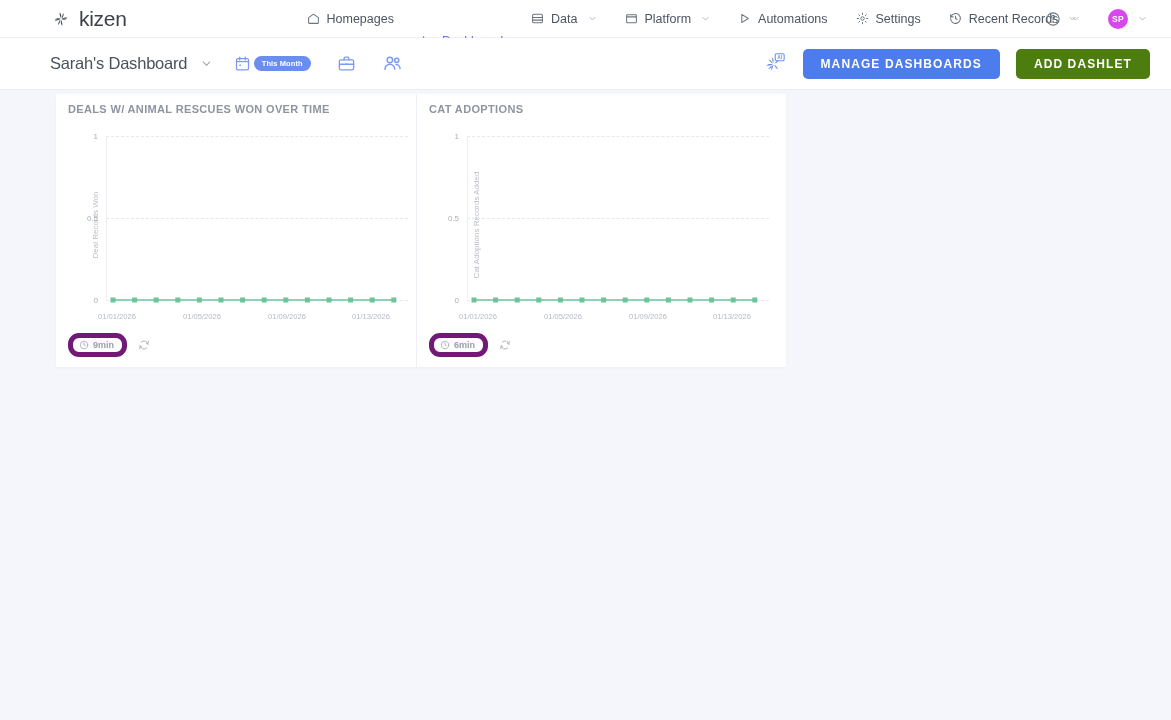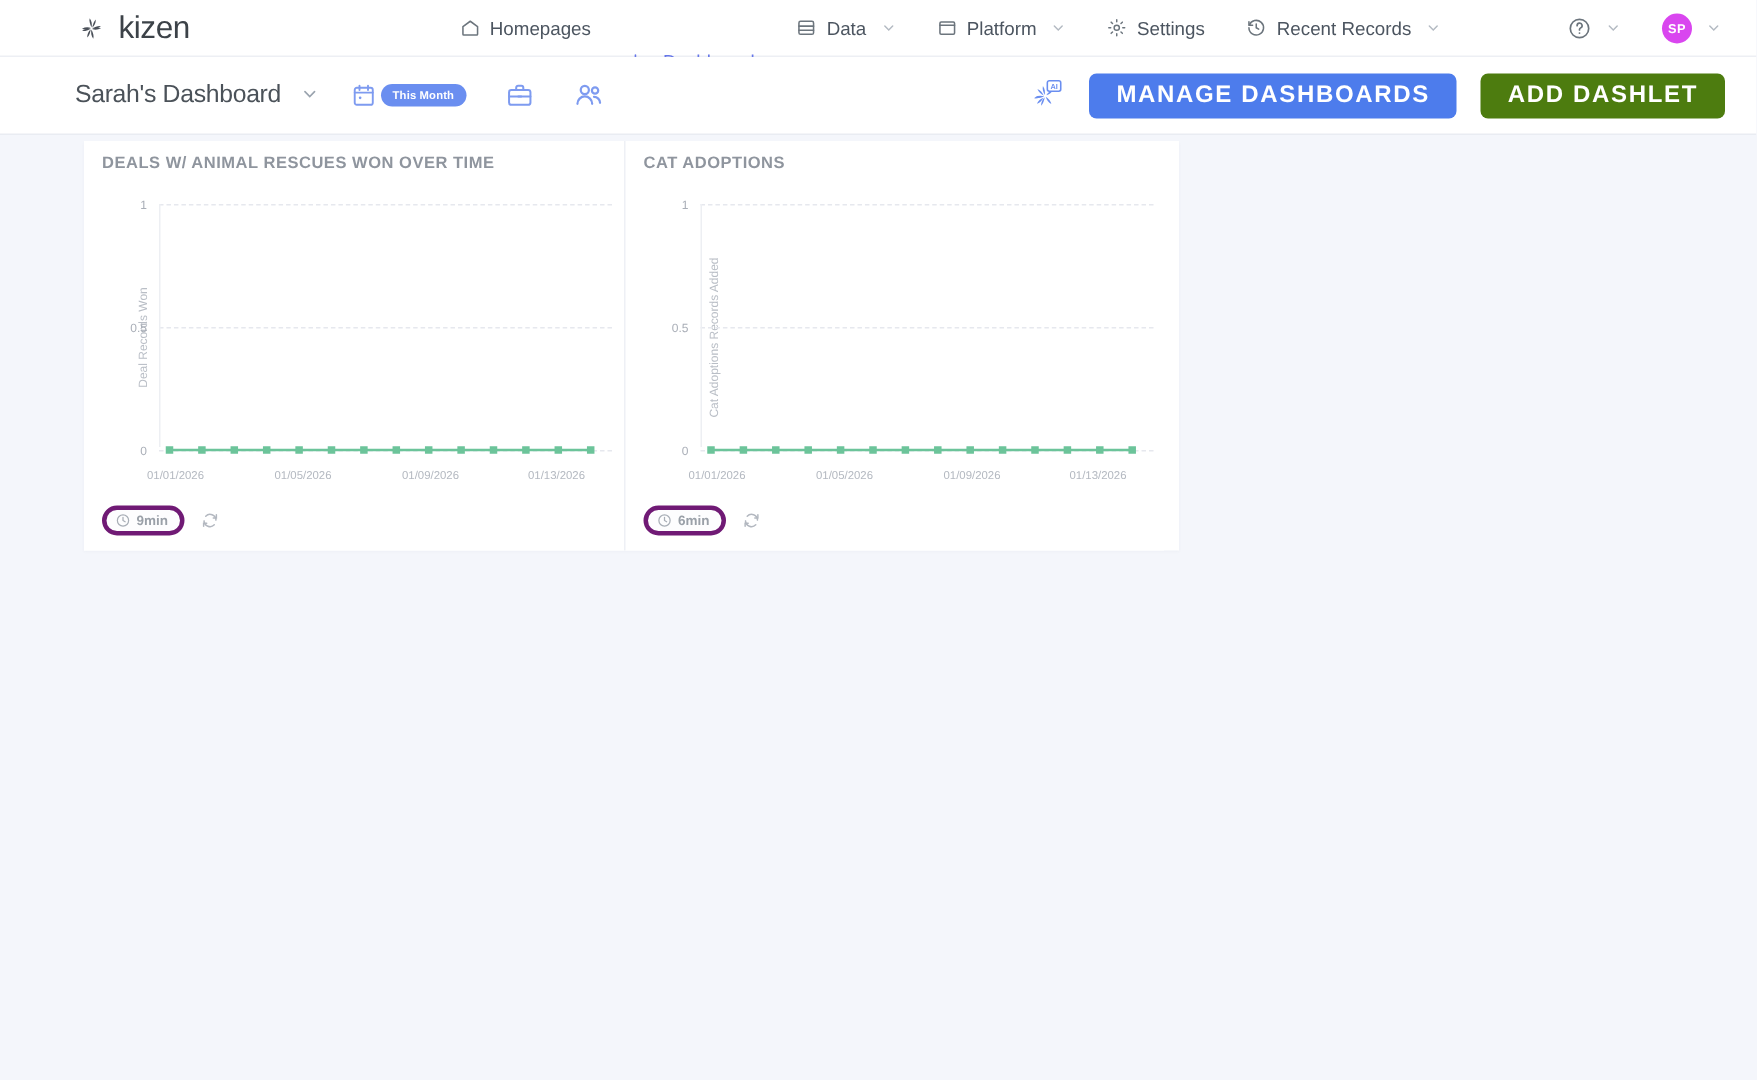--- a/index.html
+++ b/index.html
@@ -125,21 +125,21 @@
   .subbar-right {
     position: absolute;
     right: 21px;
     display: flex;
     align-items: center;
     gap: 16px;
   }
   .btn {
     border: none;
     border-radius: 5px;
-    font-size: 16px;
+    font-size: 12px;
     font-weight: 700;
     letter-spacing: 1.1px;
     color: #ffffff;
     cursor: pointer;
     font-family: "Liberation Sans", sans-serif;
     height: 30px;
     padding: 0 18px;
     white-space: nowrap;
   }
   .btn-primary { background: #4d7cec; }
@@ -235,21 +235,21 @@
     left: 12px;
     bottom: 10px;
     display: flex;
     align-items: center;
     gap: 11px;
   }
   .timer-chip {
     display: flex;
     align-items: center;
     gap: 4px;
-    border: 3px solid #701a75;
+    border: 5px solid #701a75;
     border-radius: 11px;
     padding: 2px 8px 2px 6px;
     background: #fdfdfe;
     cursor: pointer;
   }
   .timer-chip .tx {
     font-size: 9px;
     color: #9aa0a8;
     font-weight: 600;
   }
@@ -319,20 +319,28 @@
             <rect x="3" y="5" width="18" height="15" rx="1.5"></rect>
             <path d="M3 9h18"></path>
           </svg>
       </span>
       <span>Platform</span>
       <svg class="caret" viewBox="0 0 24 24" fill="none" stroke="#9aa3ae" stroke-width="2.6" stroke-linecap="round">
           <path d="M5 9l7 7 7-7"></path>
         </svg>
     </div>
 
+    <div class="nav-item">
+      <span class="ico">
+        <svg width="13" height="13" viewBox="0 0 24 24" fill="none" stroke="#6c757d" stroke-width="1.9" stroke-linejoin="round">
+            <path d="M7 4.5 19 12 7 19.5z"></path>
+          </svg>
+      </span>
+      <span>Automations</span>
+    </div>
 
     <div class="nav-item">
       <span class="ico">
         <svg width="13" height="13" viewBox="0 0 24 24" fill="none" stroke="#6c757d" stroke-width="1.8">
             <circle cx="12" cy="12" r="3.2"></circle>
             <path d="M12 2.2v2.4M12 19.4v2.4M21.8 12h-2.4M4.6 12H2.2M18.9 5.1l-1.7 1.7M6.8 17.2l-1.7 1.7M18.9 18.9l-1.7-1.7M6.8 6.8 5.1 5.1" stroke-linecap="round"></path>
           </svg>
       </span>
       <span>Settings</span>
     </div>

